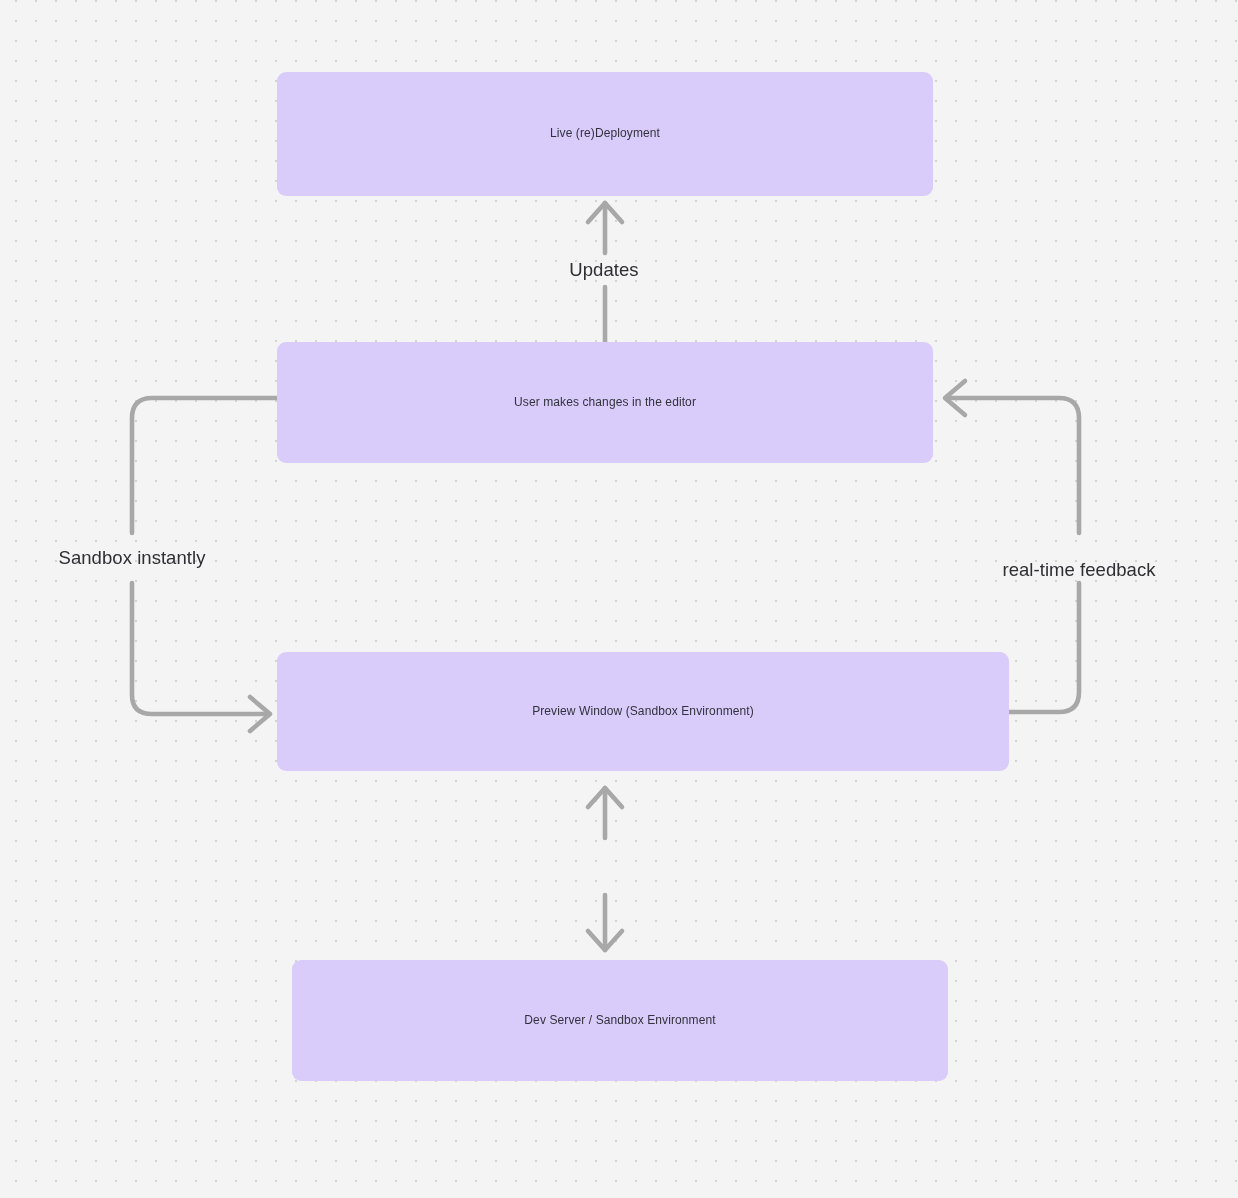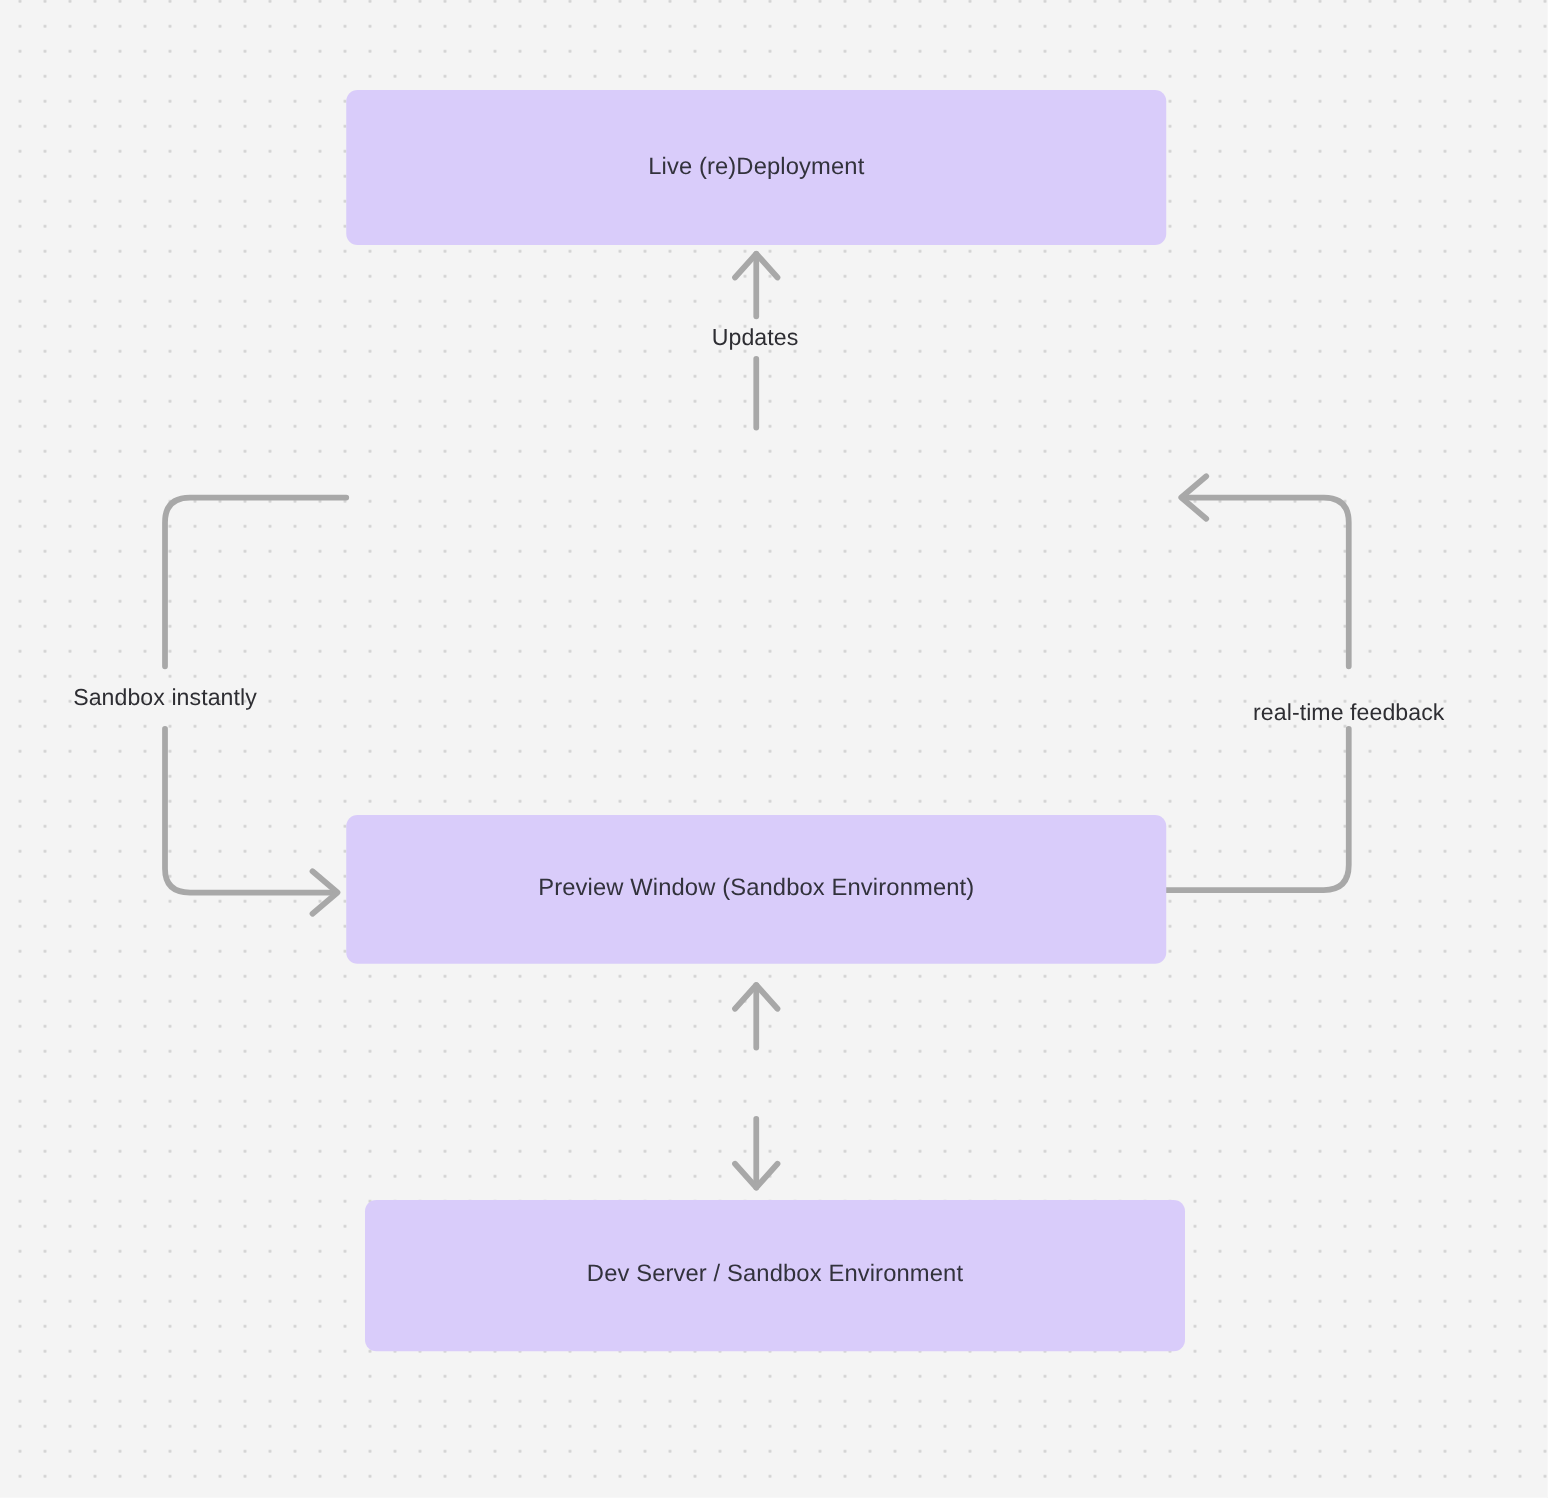--- a/index.html
+++ b/index.html
@@ -31,21 +31,21 @@
   }
   .node {
     position: absolute;
     box-sizing: border-box;
     background: #d9ccfa;
     border-radius: 9px;
     display: flex;
     align-items: center;
     justify-content: center;
     color: #32323c;
-    font-size: 19px;
+    font-size: 12px;
     letter-spacing: 0.1px;
     line-height: 1.3;
     text-align: center;
   }
   .edge-label {
     position: absolute;
     color: #2e2e33;
     font-size: 18.5px;
     line-height: 1;
     white-space: nowrap;
@@ -89,22 +89,25 @@
         <path d="M 588 931 L 605 950 L 622 931"></path>
       </g>
 
     </g>
   </svg>
 
   <div class="node" style="left:277px; top:72px; width:656px; height:124px;">
     <span>Live (re)Deployment</span>
   </div>
 
+  <div class="node" style="left:277px; top:342px; width:656px; height:121px;">
+    <span>User makes changes in the editor</span>
+  </div>
 
-  <div class="node" style="left:277px; top:652px; width:656px; height:119px;">
+  <div class="node" style="left:277px; top:652px; width:732px; height:119px;">
     <span>Preview Window (Sandbox Environment)</span>
   </div>
 
   <div class="node" style="left:292px; top:960px; width:656px; height:121px;">
     <span>Dev Server / Sandbox Environment</span>
   </div>
 
   <div class="edge-label center" style="left:604px; top:270px;">Updates</div>
 
   <div class="edge-label center" style="left:132px; top:558px;">Sandbox instantly</div>

